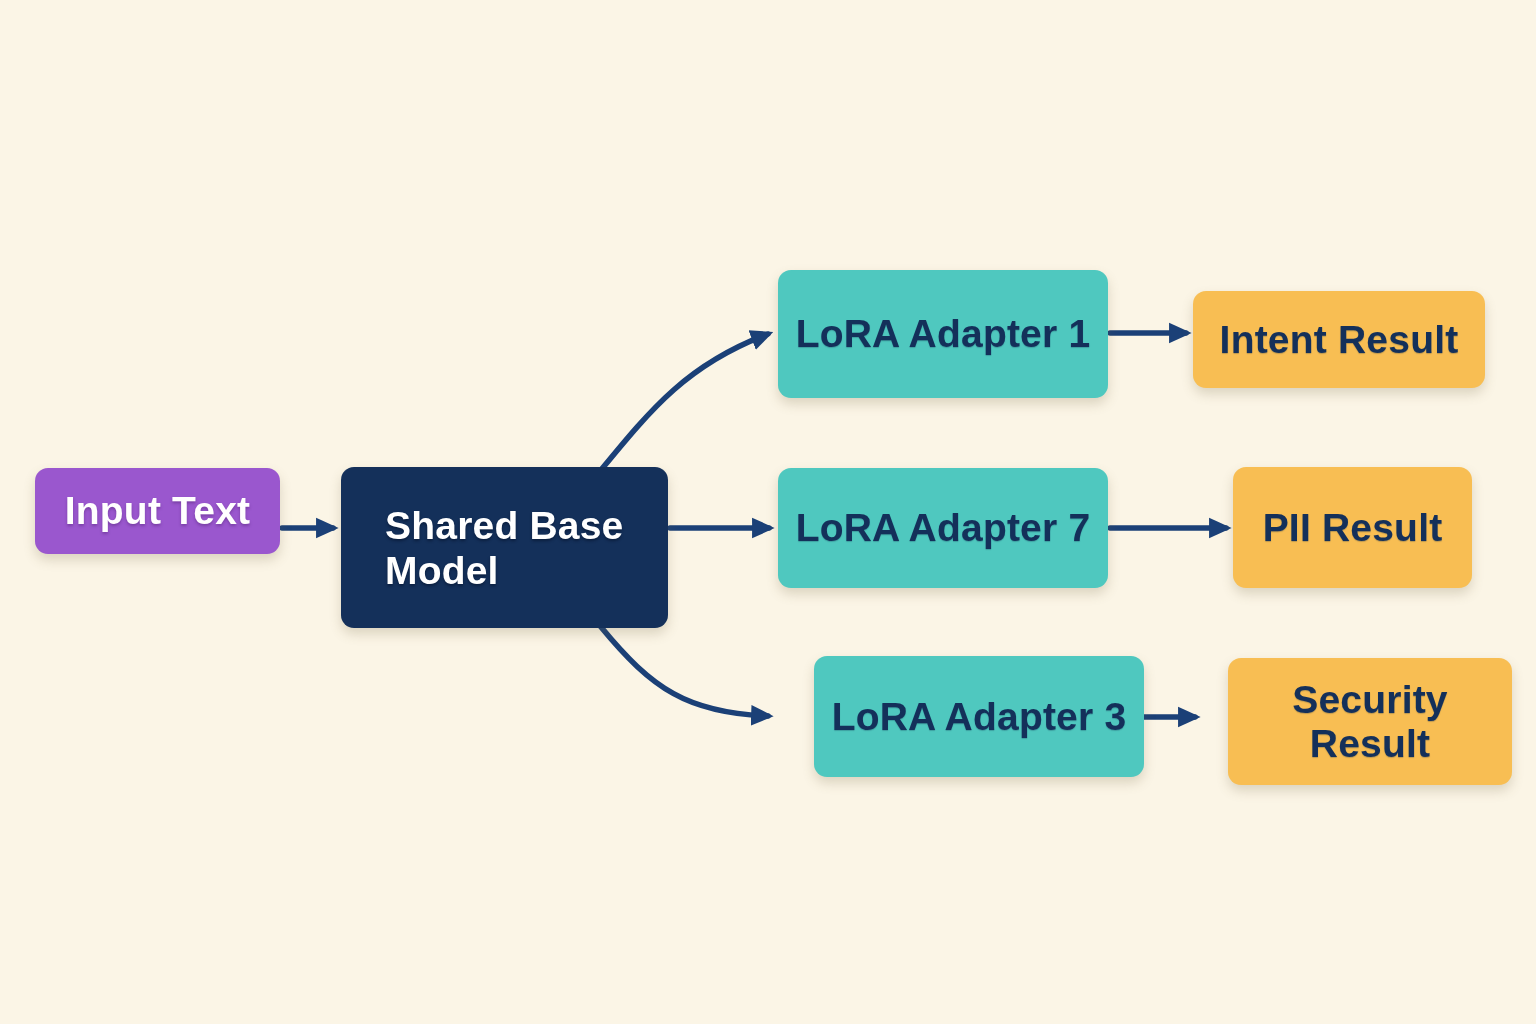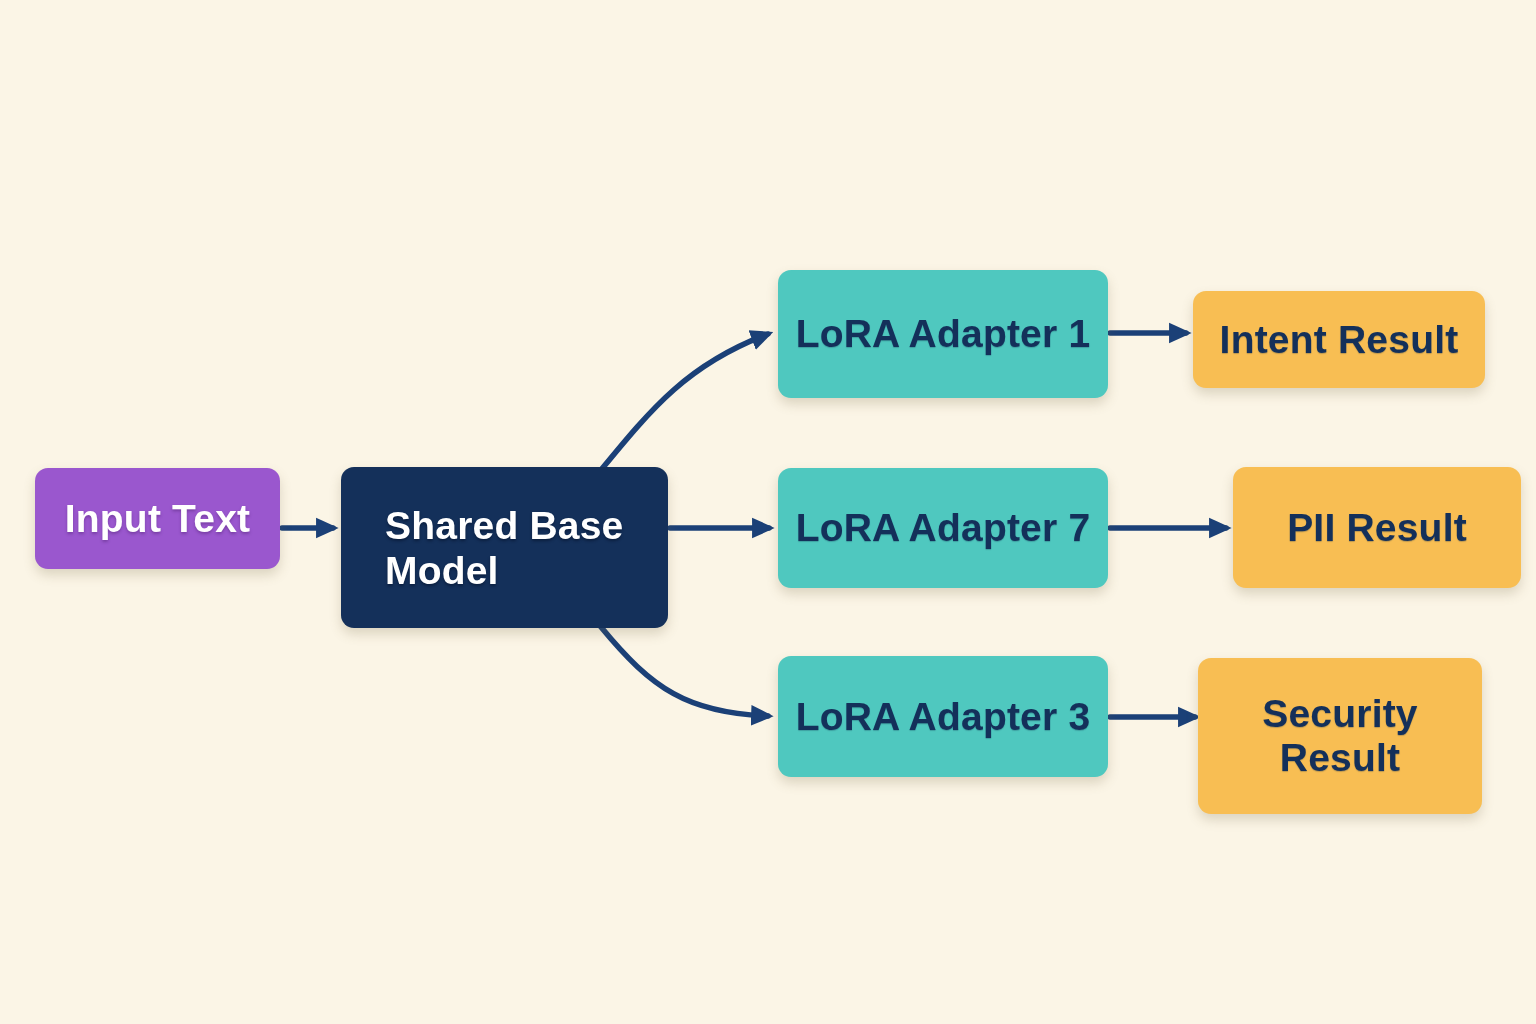--- a/index.html
+++ b/index.html
@@ -68,28 +68,28 @@
     background: var(--teal);
     color: var(--text-dark);
     text-shadow: 0 1px 1px rgba(10, 40, 70, 0.25);
   }
   .node--amber {
     background: var(--amber);
     color: var(--text-dark);
     text-shadow: 0 1px 1px rgba(10, 40, 70, 0.25);
   }
   
-  #node-input    { left: 35px;   top: 468px; width: 245px; height: 101px; }
+  #node-input    { left: 35px;   top: 468px; width: 245px; height: 86px; }
   #node-base     { left: 341px;  top: 467px; width: 327px; height: 161px; }
   #node-lora1    { left: 778px;  top: 270px; width: 330px; height: 128px; }
   #node-lora2    { left: 778px;  top: 468px; width: 330px; height: 120px; }
-  #node-lora3    { left: 778px;  top: 656px; width: 330px; height: 121px; }
+  #node-lora3    { left: 814px;  top: 656px; width: 330px; height: 121px; }
   #node-intent   { left: 1193px; top: 271px; width: 292px; height: 97px; margin-top: 20px; }
-  #node-pii      { left: 1233px; top: 467px; width: 288px; height: 121px; }
-  #node-security { left: 1198px; top: 658px; width: 284px; height: 156px; }
+  #node-pii      { left: 1233px; top: 467px; width: 239px; height: 121px; }
+  #node-security { left: 1228px; top: 658px; width: 284px; height: 127px; }
 </style>
 </head>
 <body>
 
 <div class="canvas">
 
   <svg class="edges" viewBox="0 0 1536 1024" xmlns="http://www.w3.org/2000/svg">
     <defs>
       <marker id="arrow" viewBox="0 0 10 10" refX="7.5" refY="5" markerWidth="4.1" markerHeight="4.1" orient="auto-start-reverse">
         <path class="arrowhead" d="M 0 0.4 L 10 5 L 0 9.6 z"></path>

